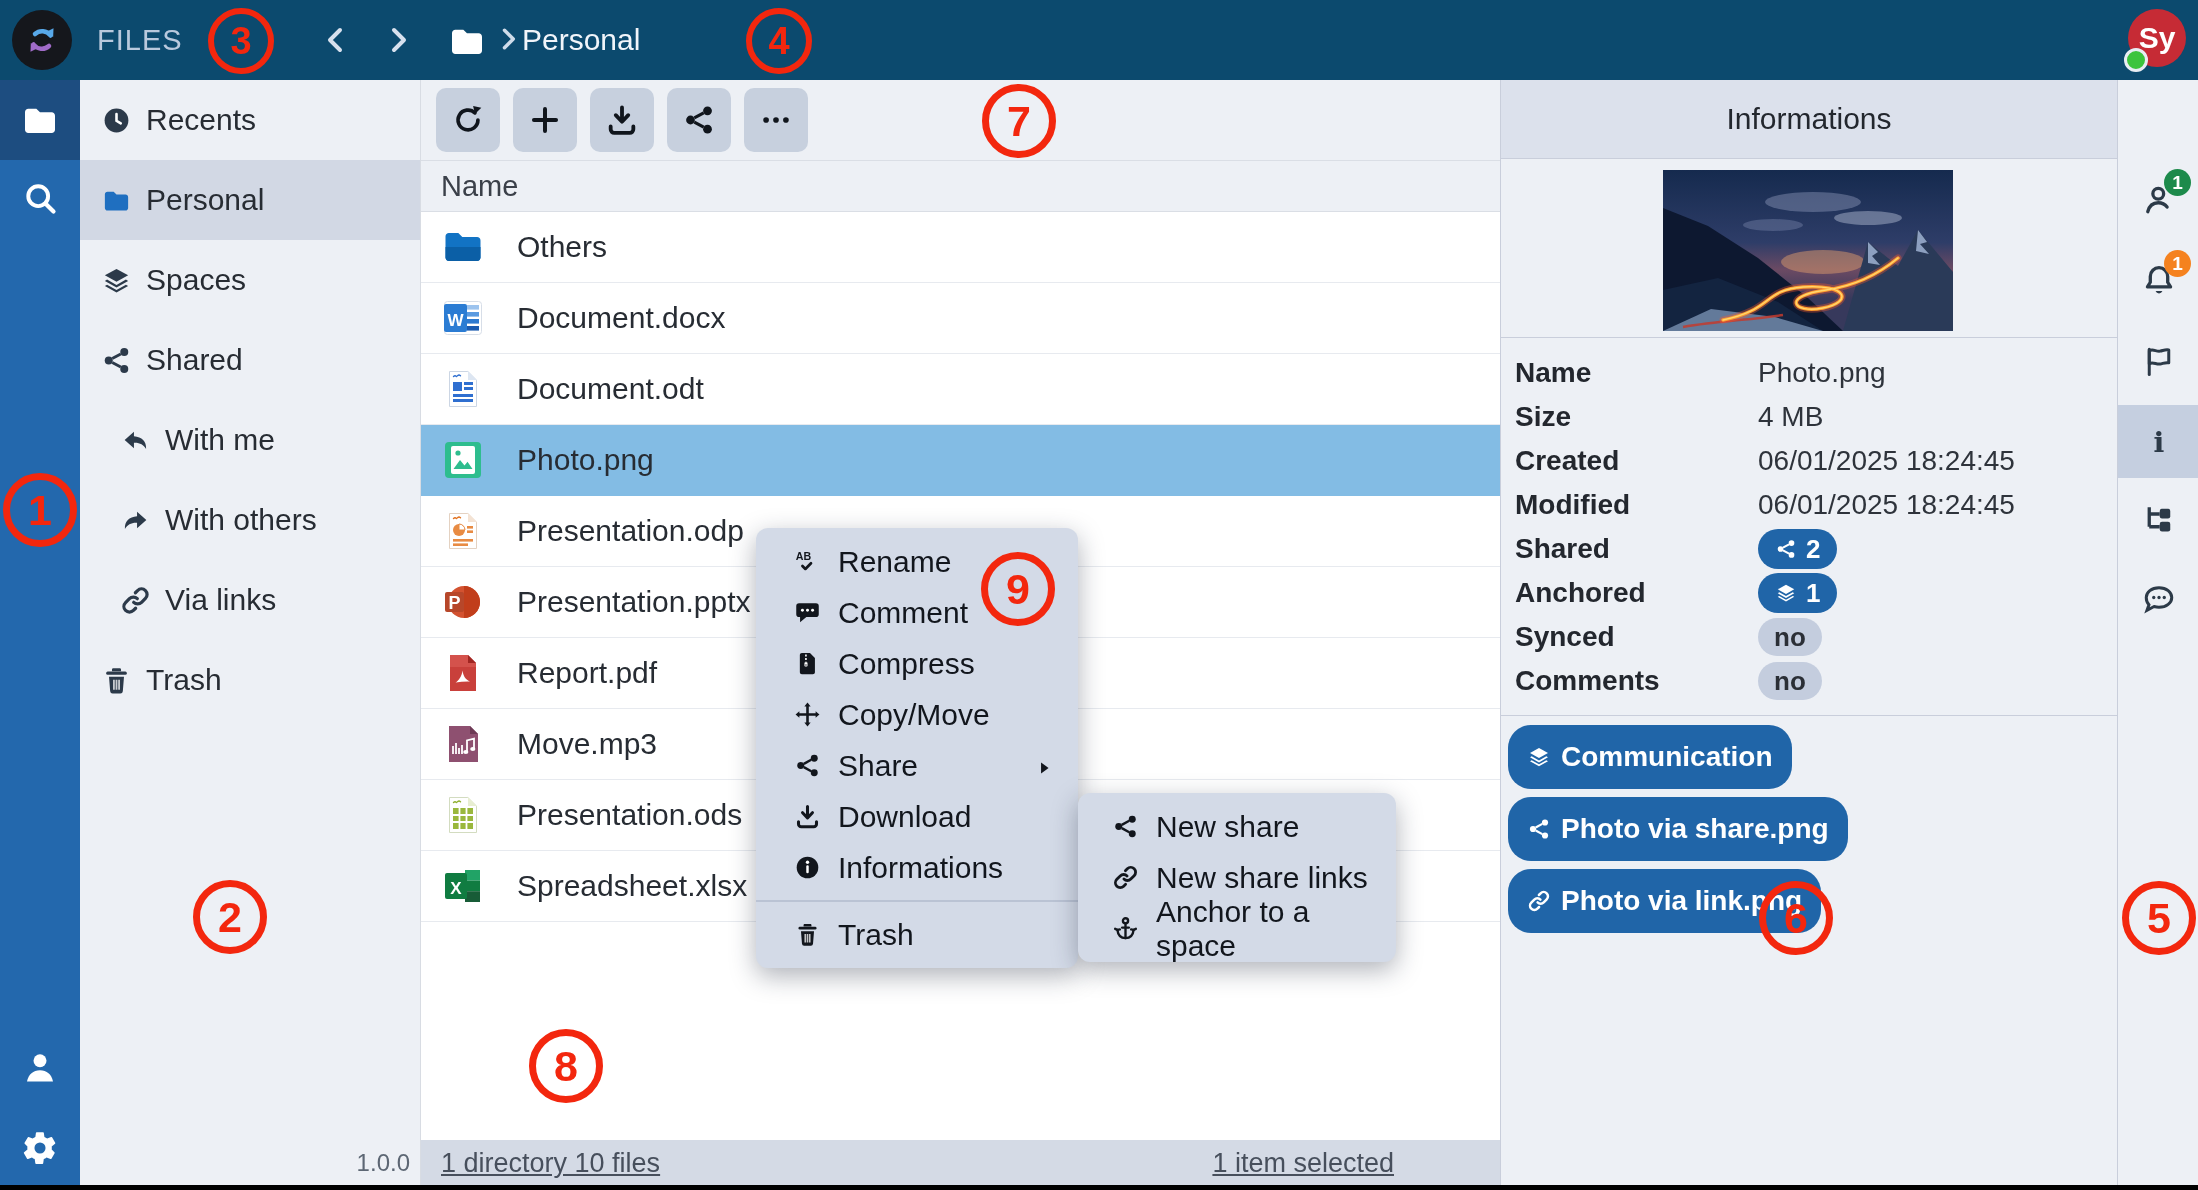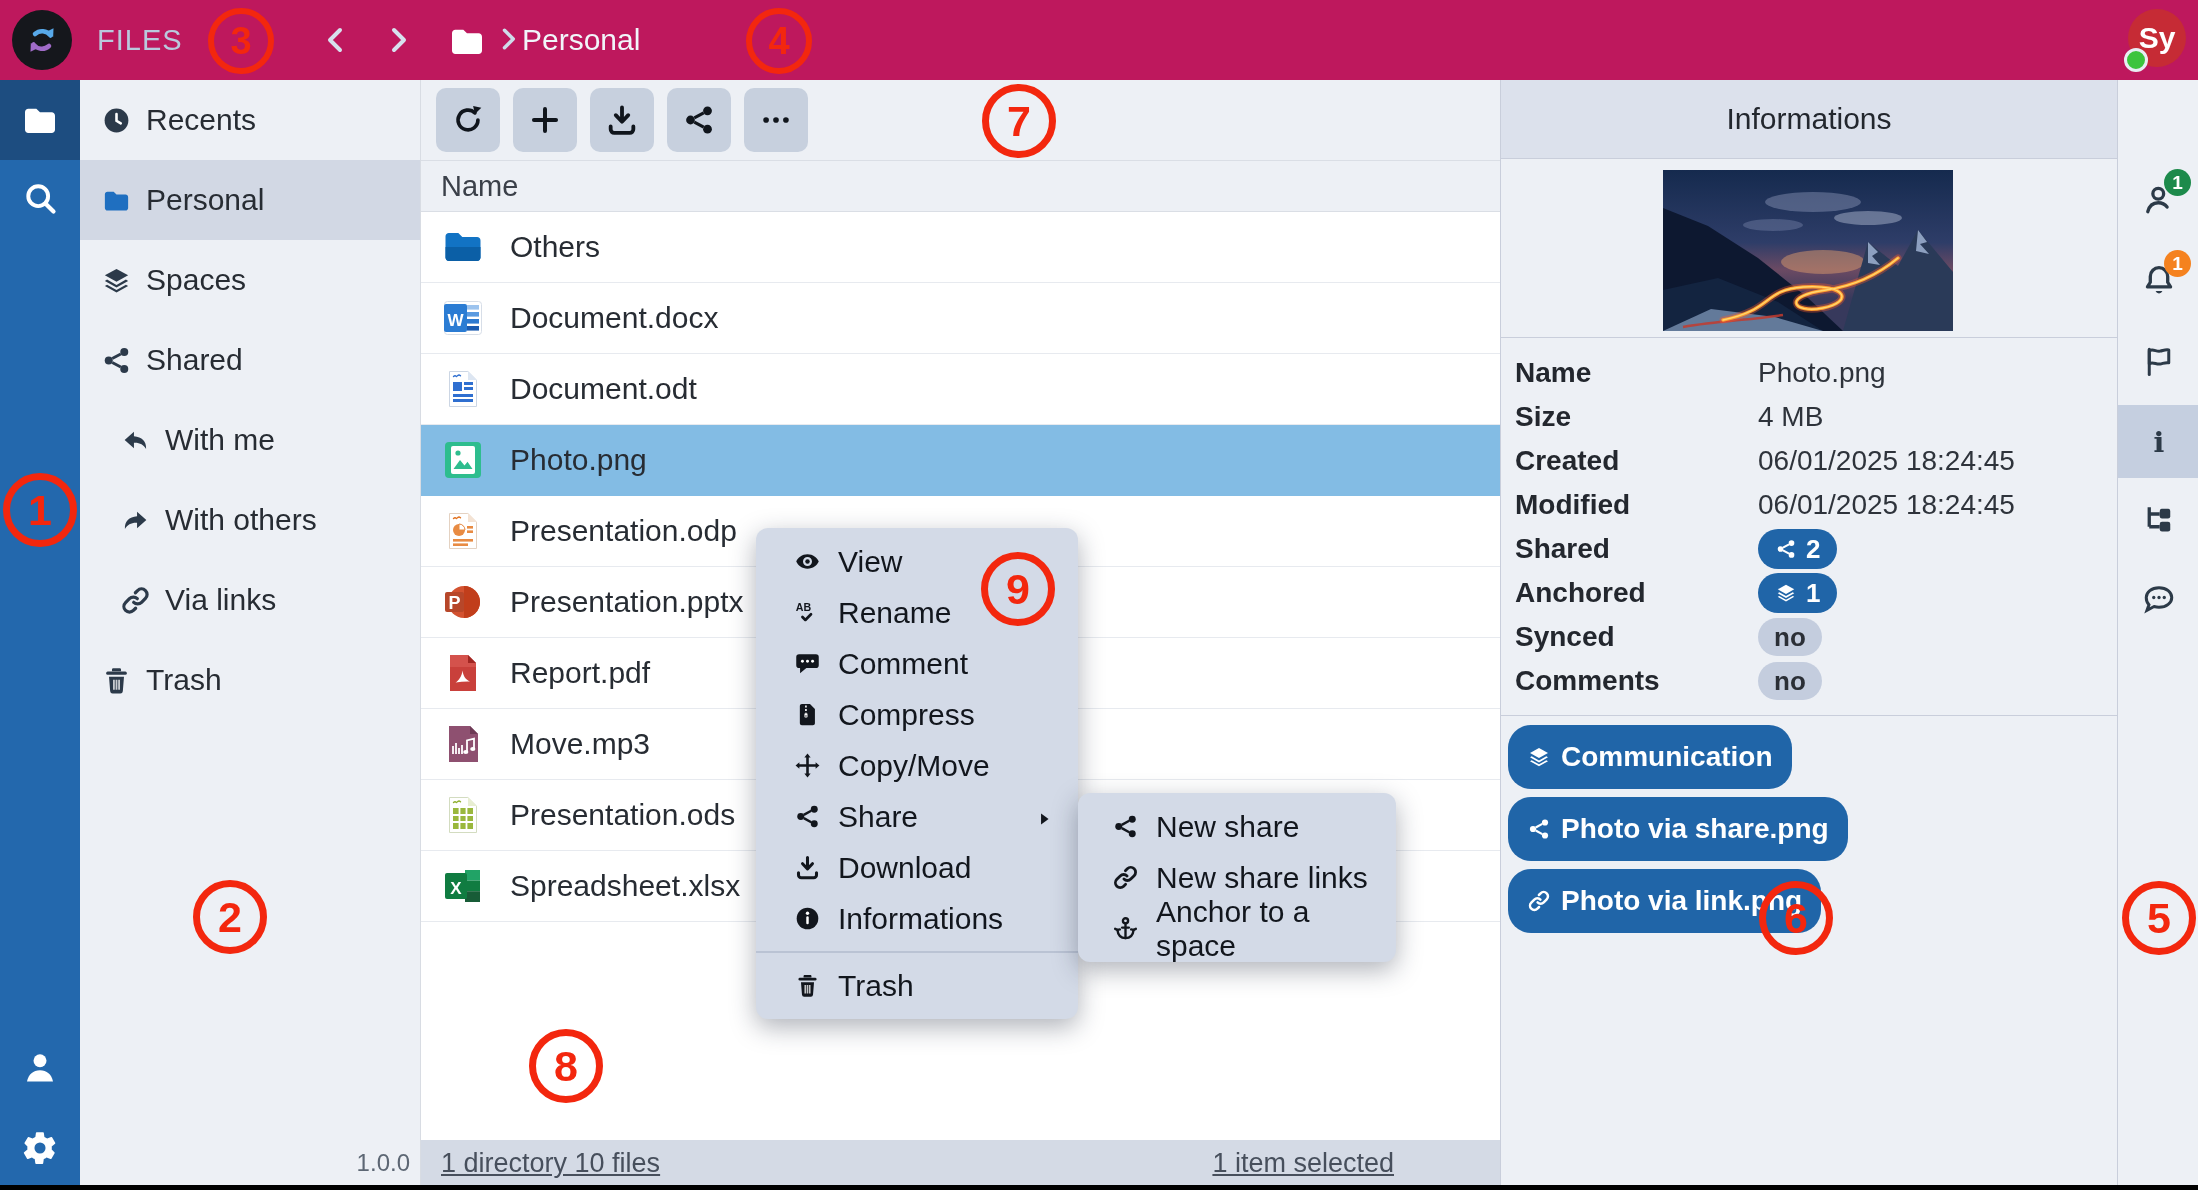--- a/index.html
+++ b/index.html
@@ -1,20 +1,20 @@
 <!DOCTYPE html>
 <html><head>
 <meta charset="utf-8">
 <style>
   html,body{margin:0;padding:0;background:#edf0f5;font-family:"Liberation Sans",sans-serif;}
   #app{position:relative;width:2198px;height:1190px;overflow:hidden;background:#fff;}
   .abs{position:absolute;}
   .ic{display:inline-block;vertical-align:middle;}
   
-  #topbar{left:0;top:0;width:2198px;height:80px;background:#be185d;display:flex;align-items:center;}
+  #topbar{left:0;top:0;width:2198px;height:80px;background:#0c4a6e;display:flex;align-items:center;}
   #logo{position:absolute;left:12px;top:10px;width:60px;height:60px;border-radius:50%;background:#15171c;display:flex;align-items:center;justify-content:center;}
   #brand{position:absolute;left:97px;top:0;height:80px;display:flex;align-items:center;color:#b9c9dd;font-size:29px;letter-spacing:1px;}
   .navbtn{position:absolute;top:20px;width:40px;height:40px;color:#d7e1ee;display:flex;align-items:center;justify-content:center;cursor:pointer;}
   #crumb-folder{position:absolute;left:447px;top:21px;color:#fff;}
   #crumb-sep{position:absolute;left:494px;top:25px;color:#cfdcea;}
   #crumb-label{position:absolute;left:522px;top:0;height:80px;display:flex;align-items:center;color:#f1f5fa;font-size:30px;}
   #avatar{position:absolute;left:2128px;top:9px;width:58px;height:58px;border-radius:50%;background:#c62b35;color:#fff;font-size:30px;font-weight:bold;display:flex;align-items:center;justify-content:center;cursor:pointer;}
   #avatar-dot{position:absolute;left:2124px;top:48px;width:24px;height:24px;border-radius:50%;background:#3cc43c;border:3px solid #e9edf3;box-sizing:border-box;}
   
   #leftrail{left:0;top:80px;width:80px;height:1106px;background:#2368ad;}
@@ -34,21 +34,21 @@
   .side-item.selected .ic{color:#1f6fc0;}
   #version{left:80px;top:1140px;width:330px;height:46px;line-height:46px;text-align:right;color:#5d6774;font-size:24px;}
   
   #filepanel{left:420px;top:80px;width:1080px;height:1106px;background:#fff;border-left:1px solid #d8dce3;box-sizing:border-box;}
   #toolbar{position:absolute;left:0;top:0;width:100%;height:80px;background:#edf0f5;display:flex;align-items:center;padding-left:15px;box-sizing:border-box;}
   .tbtn{width:64px;height:64px;border-radius:10px;background:#c7d0de;margin-right:13px;display:flex;align-items:center;justify-content:center;color:#10151c;cursor:pointer;}
   #listheader{position:absolute;left:0;top:80px;width:100%;height:52px;background:#edf0f5;border-top:1px solid #dadee5;border-bottom:1px solid #dadee5;box-sizing:border-box;display:flex;align-items:center;padding-left:20px;font-size:29px;color:#3b4049;}
   #filelist{position:absolute;left:0;top:132px;width:100%;}
   .file-row{height:70px;display:flex;align-items:center;border-bottom:1px solid #e7eaef;padding-left:20px;cursor:pointer;background:#fff;}
   .file-row.selected{background:#83bce4;border-bottom-color:#83bce4;}
-  .file-row .fname{margin-left:25px;font-size:30px;color:#272c33;}
+  .file-row .fname{margin-left:32px;font-size:30px;color:#272c33;}
   .fic{width:44px;height:44px;flex:0 0 44px;}
   #statusbar{position:absolute;left:0;top:1060px;width:100%;height:47px;background:#d4dae5;display:flex;align-items:center;justify-content:space-between;padding:0 106px 0 20px;box-sizing:border-box;font-size:27px;color:#474f5c;text-decoration:underline;}
   
   #infopanel{left:1500px;top:80px;width:617px;height:1106px;background:#edf0f5;border-left:1px solid #c9cedb;box-sizing:border-box;}
   #infoheader{position:absolute;left:0;top:0;width:100%;height:79px;background:#dce1ec;border-bottom:1px solid #c9cedb;box-sizing:border-box;display:flex;align-items:center;justify-content:center;font-size:30px;color:#23272e;}
   #thumb{position:absolute;left:162px;top:90px;width:290px;height:161px;}
   #infodiv1{position:absolute;left:0;top:257px;width:100%;height:1px;background:#c9cedb;}
   #details{position:absolute;left:14px;top:271px;width:580px;}
   .drow{height:44px;display:flex;align-items:center;}
   .dlabel{width:243px;font-weight:bold;font-size:28px;color:#23272e;}
@@ -652,26 +652,20 @@
       <div class="rrbtn" style="top: 482px;">
         <svg class="ic" style="width:36px;height:36px;">
           <use href="#i-speech"></use>
         </svg>
       </div>
     </div>
 
   <div id="contextmenu" class="menu">
       <div class="menu-item">
         <svg class="ic" style="width:27px;height:27px;">
-          <use href="#i-view"></use>
-        </svg>
-        <span class="mlbl">View</span>
-      </div>
-      <div class="menu-item">
-        <svg class="ic" style="width:27px;height:27px;">
           <use href="#i-rename"></use>
         </svg>
         <span class="mlbl">Rename</span>
       </div>
       <div class="menu-item">
         <svg class="ic" style="width:27px;height:27px;">
           <use href="#i-comment"></use>
         </svg>
         <span class="mlbl">Comment</span>
       </div>

